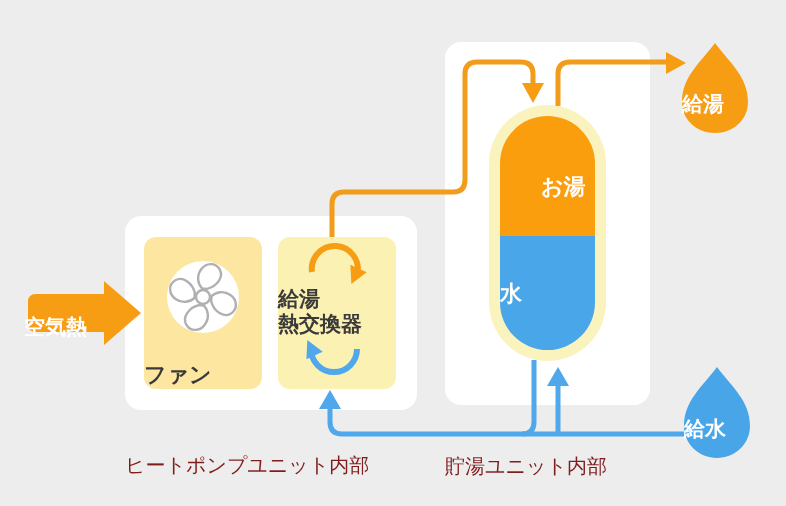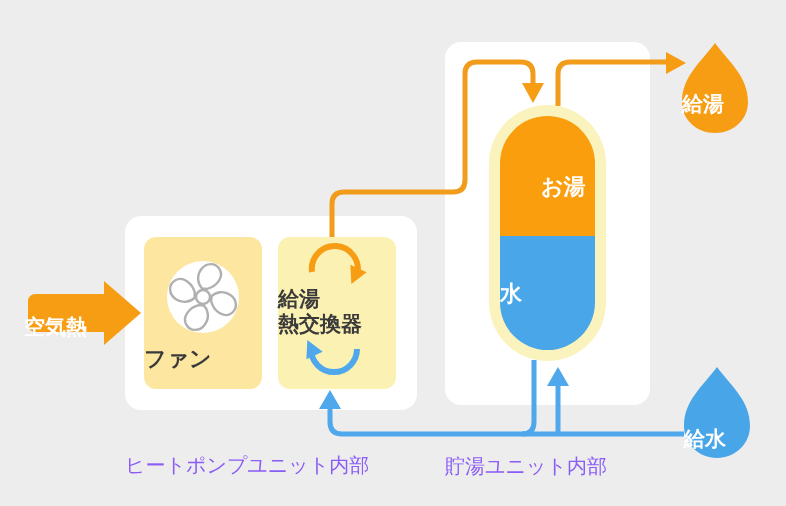--- a/index.html
+++ b/index.html
@@ -14,28 +14,28 @@
   #heatpump-box{left:125px;top:216px;width:292px;height:194px;}
   #storage-box{left:445px;top:42px;width:205px;height:363px;}
   #tank-outer{position:absolute;left:489px;top:105px;width:117px;height:256px;background:#FBF3BE;border-radius:58.5px;}
   #tank-inner{position:absolute;left:500px;top:116px;width:95px;height:234px;border-radius:47.5px;overflow:hidden;}
   #tank-hot{width:95px;height:120px;background:#FA9E0E;}
   #tank-cold{width:95px;height:114px;background:#48A6E9;}
   #pipes-svg{position:absolute;left:0;top:0;z-index:5;pointer-events:none;}
   .lbl{position:absolute;z-index:6;text-align:left;pointer-events:none;}
   .lbl-white{color:#FFFFFF;font-weight:600;}
   .lbl-dark{color:#3A3A3A;font-weight:600;}
-  .caption{color:#8b5cf6;font-weight:500;font-size:20px;}
+  .caption{color:#7f1d1d;font-weight:500;font-size:20px;}
   #air-heat-label{left:24px;top:301px;width:84px;font-size:21px;font-weight:700;margin-top:12px;}
-  #fan-label{left:144px;top:344px;width:118px;font-size:22px;}
+  #fan-label{left:144px;top:360px;width:118px;font-size:22px;}
   #exchanger-label{left:278px;top:286px;width:118px;font-size:21px;line-height:25px;}
   #tank-hot-label{left:500px;top:172px;width:95px;font-size:22px;margin-left:41px;}
   #tank-cold-label{left:500px;top:279px;width:95px;font-size:22px;}
   #hot-out-label{left:682px;top:90px;width:66px;font-size:21px;}
-  #water-in-label{left:684px;top:425px;width:66px;font-size:21px;}
+  #water-in-label{left:684px;top:415px;width:66px;font-size:21px;}
   #caption-heatpump{left:125px;top:452px;width:292px;}
   #caption-storage{left:445px;top:453px;width:205px;}
 </style>
 </head>
 <body>
 
 <div id="canvas">
 
   <div id="heatpump-box" class="white-box"></div>
   <div id="storage-box" class="white-box"></div>

